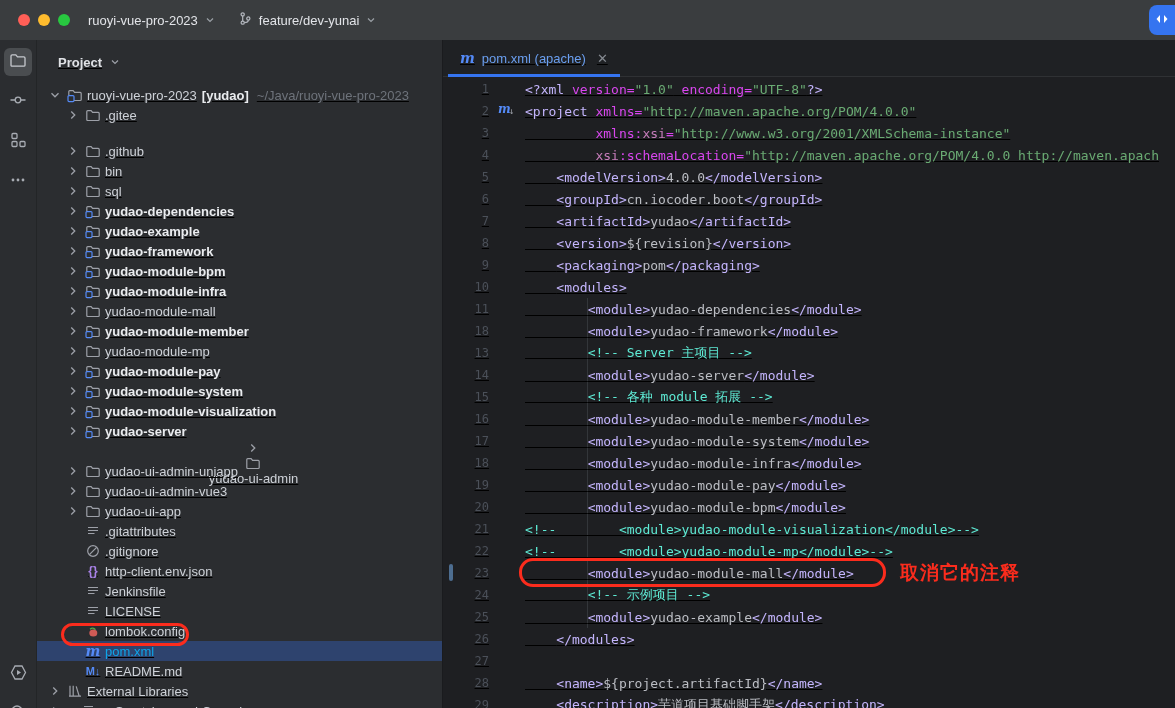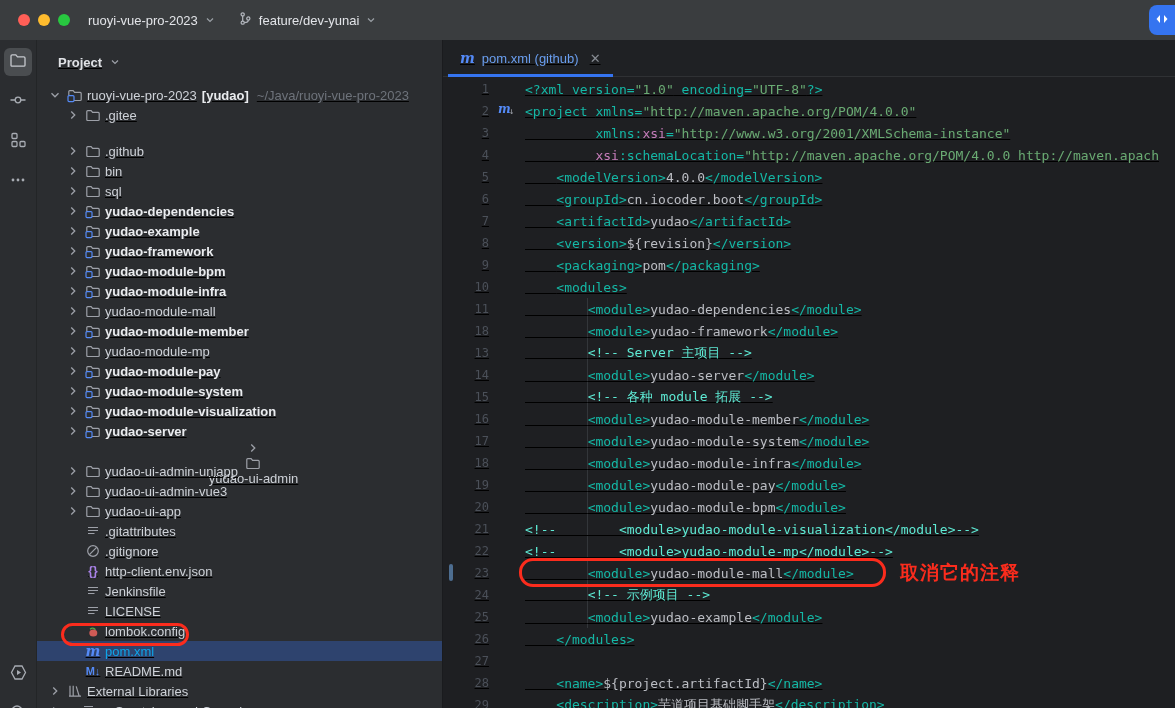--- a/index.html
+++ b/index.html
@@ -62,22 +62,22 @@
   .guide { position:absolute; left:144px; top:221px; width:1px; height:330px; background:#33363a; z-index:0; }
   .line { height:22px; display:flex; align-items:center; position:relative; z-index:1; white-space:pre; }
   .ln  { width:46px; text-align:right; color:#4b5059; font-size:12px; flex:none;
          font-family:"DejaVu Sans Mono", monospace; }
   .gic { width:36px; flex:none; position:relative; height:100%; }
   .gm { position:absolute; left:9px; top:2px; font-style:italic; font-weight:700; color:#548af7;
         font-size:12px; font-family:"DejaVu Serif", serif; }
   .ga { position:absolute; left:20px; top:6px; color:#9da0a8; font-size:9px; }
   .line.changed::before { content:""; position:absolute; left:6px; top:2px; width:4px; height:17px;
         border-radius:2px; background:#4d6d90; }
-  .tk-t { color:#14b8a6;margin-top:25px; } 
-  .tk-a { color:#14b8a6; } 
+  .tk-t { color:#c4b5fd;margin-top:25px; } 
+  .tk-a { color:#d946ef; } 
   .tk-x { color:#bcbec4; } 
   .tk-s { color:#6aab73; } 
   .tk-c { color:#5eead4; } 
   .tk-n { color:#c77dbb; } 
 
   .ering  { position:absolute; left:76px; top:518px; width:367px; height:29px;
             border:3px solid #fb2c1d; border-radius:14px; z-index:5; pointer-events:none; }
   .elabel { position:absolute; left:457px; top:520px; color:#fb2c1d; font-weight:700; font-size:19px;
             letter-spacing:1px; z-index:5; font-family:"Liberation Sans", sans-serif; }
   svg { flex:none; }
@@ -573,21 +573,21 @@
           <span class="tlabel">Scratches and Consoles</span>
         </div>
       </div>
     <div class="tring"></div>
   </div>
 
   <div class="editor">
     <div class="tabbar">
       <div class="tab">
         <span class="ic-txt mvn-it">m</span>
-        <span class="ttl">pom.xml (github)</span>
+        <span class="ttl">pom.xml (apache)</span>
         <span class="cls">✕</span>
       </div>
     </div>
     <div class="code" id="code">
       <div class="guide"></div>
     <div class="line"><span class="ln">1</span><span class="gic"></span><span><span class="tk-t">&lt;?xml </span><span class="tk-a">version=</span><span class="tk-s">"1.0"</span><span class="tk-a"> encoding=</span><span class="tk-s">"UTF-8"</span><span class="tk-t">?&gt;</span></span></div>
         <div class="line"><span class="ln">2</span><span class="gic"><span class="gm">m</span><span class="ga">↓</span></span><span><span class="tk-t">&lt;project </span><span class="tk-a">xmlns=</span><span class="tk-s">"http://maven.apache.org/POM/4.0.0"</span></span></div>
         <div class="line"><span class="ln">3</span><span class="gic"></span><span><span class="tk-x">         </span><span class="tk-a">xmlns:</span><span class="tk-n">xsi</span><span class="tk-a">=</span><span class="tk-s">"http://www.w3.org/2001/XMLSchema-instance"</span></span></div>
         <div class="line"><span class="ln">4</span><span class="gic"></span><span><span class="tk-x">         </span><span class="tk-n">xsi</span><span class="tk-a">:schemaLocation=</span><span class="tk-s">"http://maven.apache.org/POM/4.0.0 http://maven.apach</span></span></div>
         <div class="line"><span class="ln">5</span><span class="gic"></span><span><span class="tk-x">    </span><span class="tk-t">&lt;modelVersion&gt;</span><span class="tk-x">4.0.0</span><span class="tk-t">&lt;/modelVersion&gt;</span></span></div>

